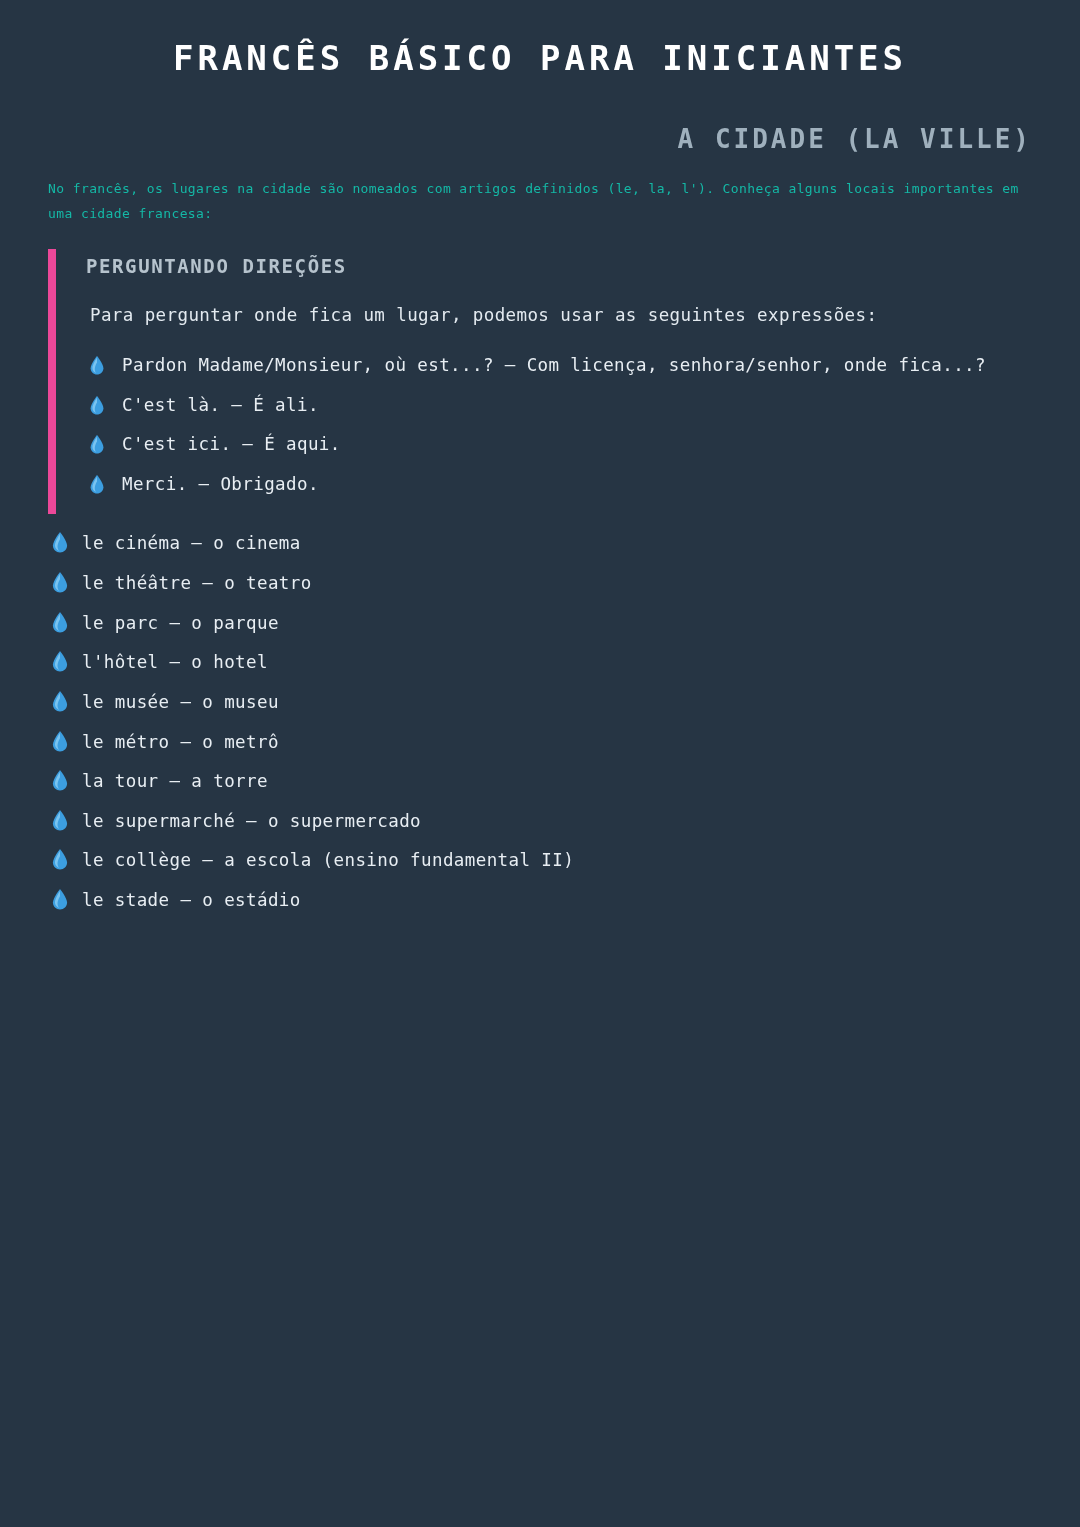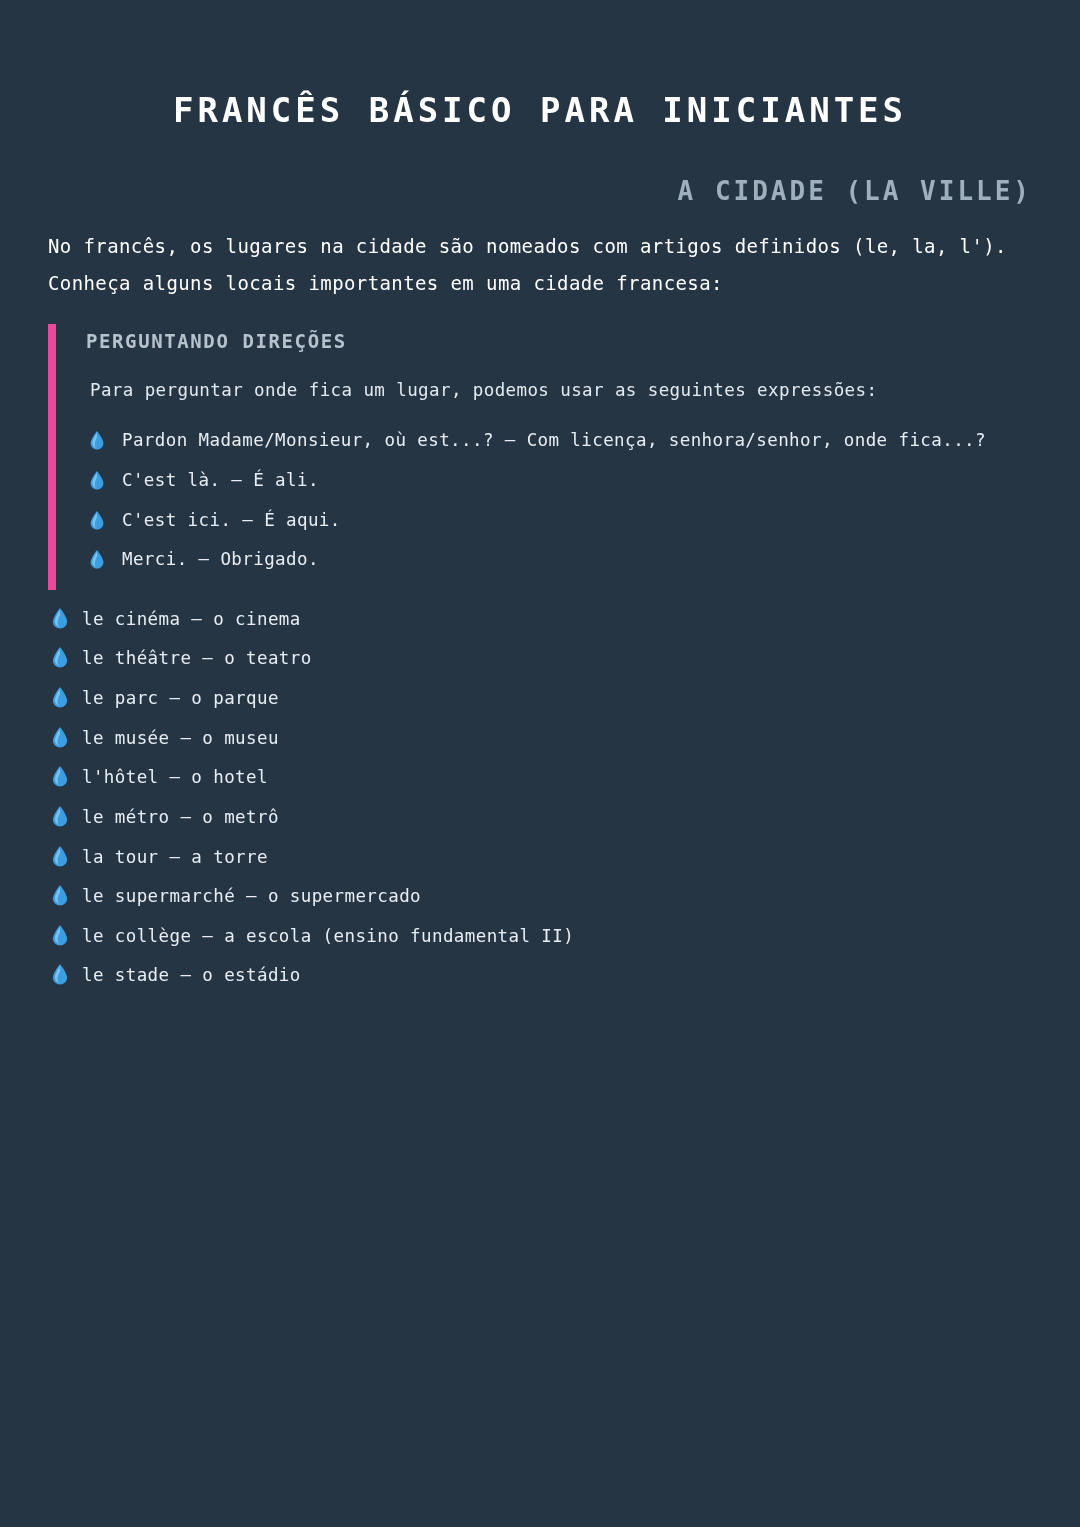--- a/index.html
+++ b/index.html
@@ -10,42 +10,42 @@
     width: 1080px;
     min-height: 1527px;
     background: #263544;
     font-family: "DejaVu Sans Mono", monospace;
     color: #e8eef3;
   }
   .page {
     width: 1080px;
     min-height: 1527px;
     box-sizing: border-box;
-    padding: 76px 48px 40px 48px;
+    padding: 24px 48px 40px 48px;
   }
   .doc-title {
     text-align: center;
     font-size: 34px;
     font-weight: bold;
     letter-spacing: 4px;
     color: #ffffff;
     margin: 14px 0 46px 0;
   }
   .section-title {
     font-size: 26px;
     font-weight: bold;
     letter-spacing: 3px;
     color: #9fb0bd;
     margin: 0 0 22px 0;
     text-align: right;
   }
   .intro {
-    font-size: 19px;
+    font-size: 13px;
     line-height: 1.95;
-    color: #ffffff;
+    color: #14b8a6;
     letter-spacing: 0.4px;
     margin: 0 0 22px 0;
   }
   .callout {
     border-left: 8px solid #ec4899;
     padding: 6px 0 6px 30px;
     margin: 0 0 14px 0;
   }
   .callout-title {
     font-size: 19px;
@@ -183,38 +183,38 @@
       </span>
       <span>le parc – o parque</span>
     </li>
     <li>
       <span class="drop">
         <svg viewBox="0 0 14 19" width="16" height="21">
             <path d="M7 0 C7 0 0.6 8.1 0.6 12.3 C0.6 16.0 3.5 18.6 7 18.6 C10.5 18.6 13.4 16.0 13.4 12.3 C13.4 8.1 7 0 7 0 Z" fill="#3c9ee0"></path>
             <path d="M7 1.8 C7 1.8 2.4 8.4 2.4 12.1 C2.4 14.6 4.1 16.6 6.2 17.1 C4.9 15.6 4.4 13.6 5.0 11.4 C5.4 9.7 6.2 7.9 7 6.6 Z" fill="#8fd0f5" opacity="0.75"></path>
           </svg>
       </span>
+      <span>l'hôtel – o hotel</span>
+    </li>
+    <li>
+      <span class="drop">
+        <svg viewBox="0 0 14 19" width="16" height="21">
+            <path d="M7 0 C7 0 0.6 8.1 0.6 12.3 C0.6 16.0 3.5 18.6 7 18.6 C10.5 18.6 13.4 16.0 13.4 12.3 C13.4 8.1 7 0 7 0 Z" fill="#3c9ee0"></path>
+            <path d="M7 1.8 C7 1.8 2.4 8.4 2.4 12.1 C2.4 14.6 4.1 16.6 6.2 17.1 C4.9 15.6 4.4 13.6 5.0 11.4 C5.4 9.7 6.2 7.9 7 6.6 Z" fill="#8fd0f5" opacity="0.75"></path>
+          </svg>
+      </span>
       <span>le musée – o museu</span>
     </li>
     <li>
       <span class="drop">
         <svg viewBox="0 0 14 19" width="16" height="21">
             <path d="M7 0 C7 0 0.6 8.1 0.6 12.3 C0.6 16.0 3.5 18.6 7 18.6 C10.5 18.6 13.4 16.0 13.4 12.3 C13.4 8.1 7 0 7 0 Z" fill="#3c9ee0"></path>
             <path d="M7 1.8 C7 1.8 2.4 8.4 2.4 12.1 C2.4 14.6 4.1 16.6 6.2 17.1 C4.9 15.6 4.4 13.6 5.0 11.4 C5.4 9.7 6.2 7.9 7 6.6 Z" fill="#8fd0f5" opacity="0.75"></path>
           </svg>
       </span>
-      <span>l'hôtel – o hotel</span>
-    </li>
-    <li>
-      <span class="drop">
-        <svg viewBox="0 0 14 19" width="16" height="21">
-            <path d="M7 0 C7 0 0.6 8.1 0.6 12.3 C0.6 16.0 3.5 18.6 7 18.6 C10.5 18.6 13.4 16.0 13.4 12.3 C13.4 8.1 7 0 7 0 Z" fill="#3c9ee0"></path>
-            <path d="M7 1.8 C7 1.8 2.4 8.4 2.4 12.1 C2.4 14.6 4.1 16.6 6.2 17.1 C4.9 15.6 4.4 13.6 5.0 11.4 C5.4 9.7 6.2 7.9 7 6.6 Z" fill="#8fd0f5" opacity="0.75"></path>
-          </svg>
-      </span>
       <span>le métro – o metrô</span>
     </li>
     <li>
       <span class="drop">
         <svg viewBox="0 0 14 19" width="16" height="21">
             <path d="M7 0 C7 0 0.6 8.1 0.6 12.3 C0.6 16.0 3.5 18.6 7 18.6 C10.5 18.6 13.4 16.0 13.4 12.3 C13.4 8.1 7 0 7 0 Z" fill="#3c9ee0"></path>
             <path d="M7 1.8 C7 1.8 2.4 8.4 2.4 12.1 C2.4 14.6 4.1 16.6 6.2 17.1 C4.9 15.6 4.4 13.6 5.0 11.4 C5.4 9.7 6.2 7.9 7 6.6 Z" fill="#8fd0f5" opacity="0.75"></path>
           </svg>
       </span>
       <span>la tour – a torre</span>

